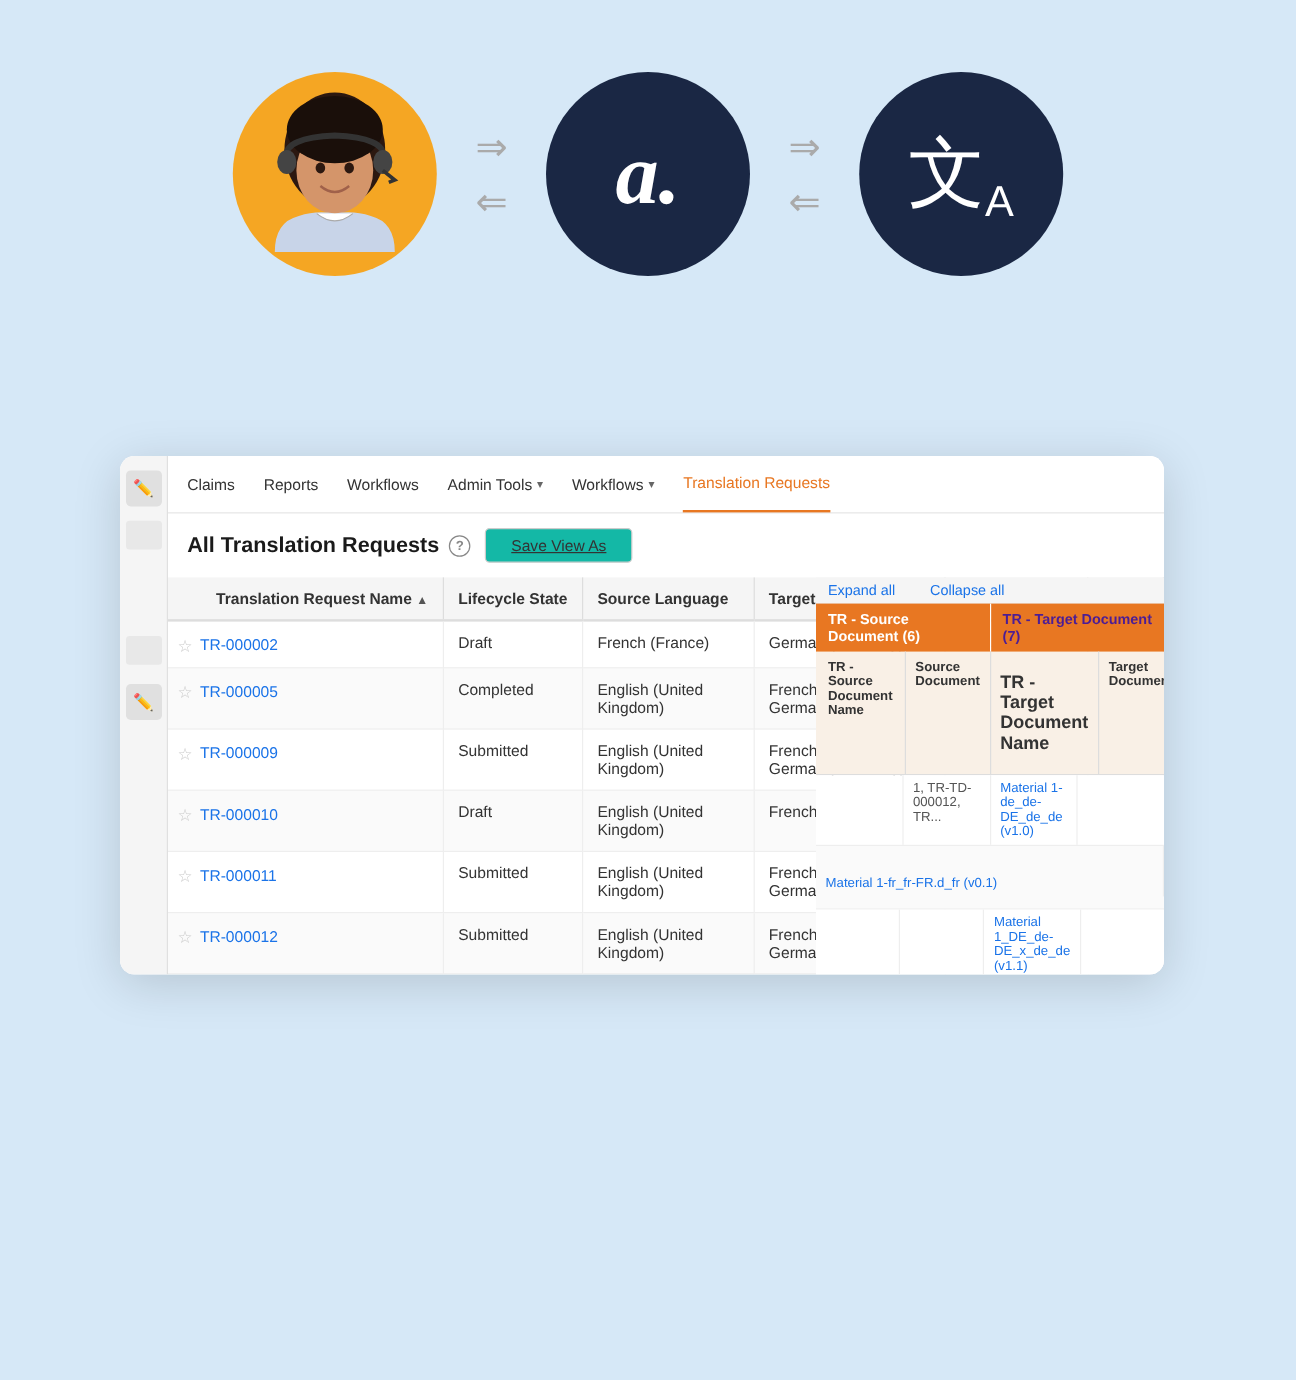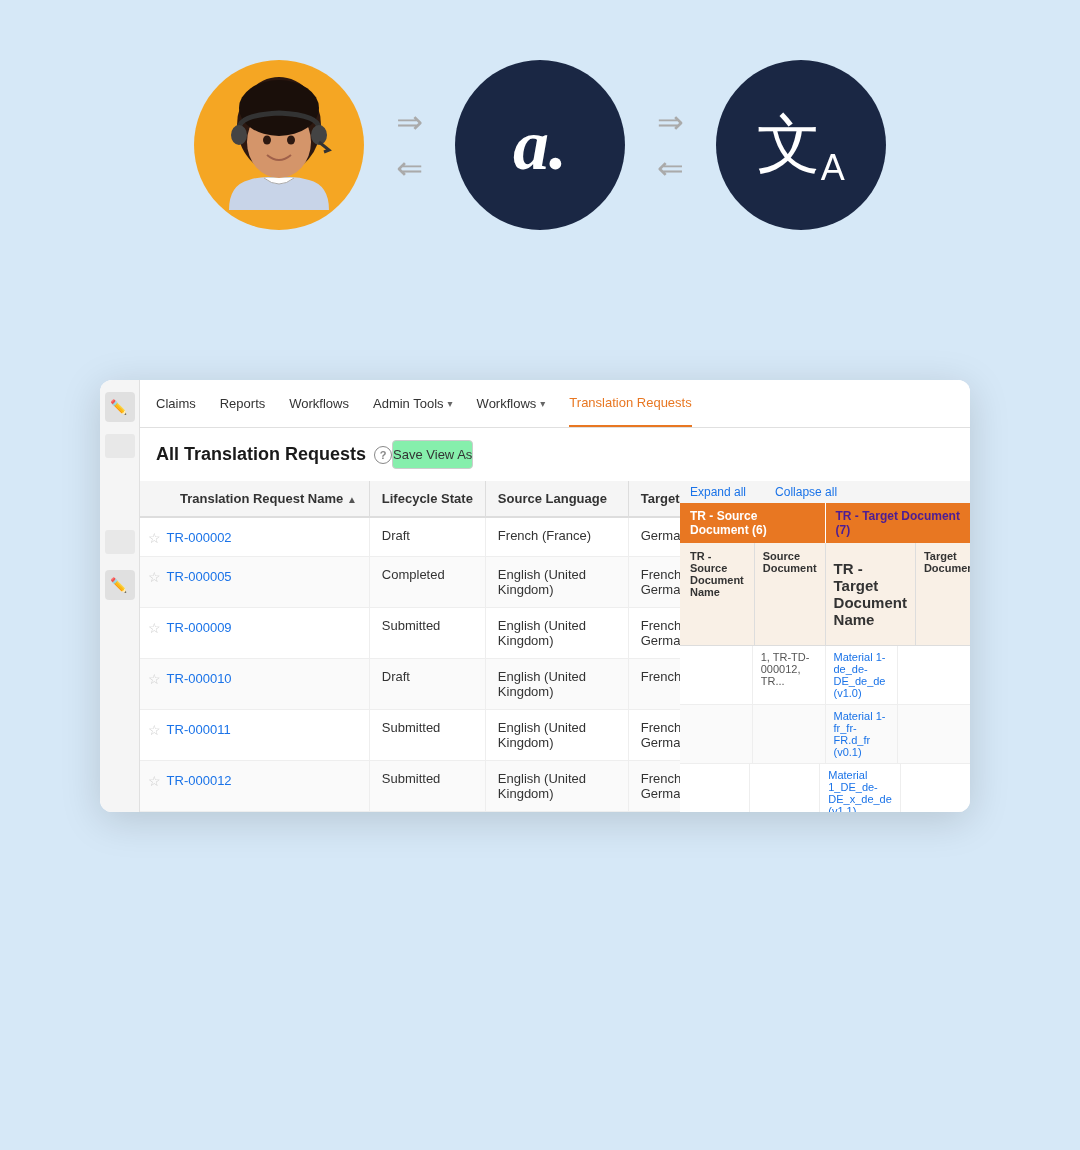--- a/index.html
+++ b/index.html
@@ -104,20 +104,21 @@
     .nav-item .dropdown-arrow {
       font-size: 10px;
       color: #666;
     }
 
     
     .toolbar {
       display: flex;
       align-items: center;
       padding: 12px 16px;
+      gap: 12px;
       background: white;
     }
 
     .page-title {
       font-size: 18px;
       font-weight: 600;
       color: #1a1a1a;
       display: flex;
       align-items: center;
       gap: 8px;
@@ -130,27 +131,28 @@
       border: 1.5px solid #888;
       display: inline-flex;
       align-items: center;
       justify-content: center;
       font-size: 11px;
       color: #888;
       cursor: pointer;
     }
 
     .save-view-btn {
-      padding: 6px 0;
+      padding: 6px 21px;
       border: 1px solid #ccc;
       border-radius: 4px;
-      background: #86efac;
+      background: #14b8a6;
       font-size: 13px;
       color: #333;
       cursor: pointer;
+      text-decoration: underline;
     }
 
     .expand-link {
       font-size: 12px;
       color: #1a73e8;
       cursor: pointer;
     }
 
     table {
       width: 100%;
@@ -357,21 +359,21 @@
           <div style="padding:17px 8px; font-size:15px; font-weight:600; color:#333; flex:1; border-right:1px solid #ddd;">TR - Target Document Name</div>
           <div style="padding:7px 8px; font-size:11px; font-weight:600; color:#333; flex:1;">Target Document</div>
         </div>
 
         <div style="background:white; border-bottom:1px solid #eee; min-height:32px; display:flex;">
           <div style="flex:1; padding:5px 8px; font-size:11px; color:#888; border-right:1px solid #eee;"></div>
           <div style="flex:1; padding:5px 8px; font-size:11px; color:#555; border-right:1px solid #eee;">1, TR-TD-000012, TR...</div>
           <div style="flex:1; padding:5px 8px; font-size:11px; color:#1a73e8; border-right:1px solid #eee;">Material 1-de_de-DE_de_de (v1.0)</div>
           <div style="flex:1; padding:5px 8px; font-size:11px; color:#888; border-right:none;"></div>
         </div>
-        <div style="background:#fafafa; border-bottom:1px solid #eee; min-height:28px; display:flex;">
+        <div style="background:#fafafa; border-bottom:1px solid #eee; min-height:28px; display:flex;flex-direction:column;">
           <div style="flex:1; padding:5px 8px; border-right:1px solid #eee;"></div>
           <div style="flex:1; padding:5px 8px; border-right:1px solid #eee;"></div>
           <div style="flex:1; padding:5px 8px; font-size:11px; color:#1a73e8; border-right:1px solid #eee;">Material 1-fr_fr-FR.d_fr (v0.1)</div>
           <div style="flex:1; padding:5px 8px; border-right:none;"></div>
         </div>
         <div style="background:white; border-bottom:1px solid #eee; min-height:28px; display:flex;">
           <div style="flex:1; padding:5px 8px; border-right:1px solid #eee;"></div>
           <div style="flex:1; padding:5px 8px; border-right:1px solid #eee;"></div>
           <div style="flex:1; padding:5px 8px; font-size:11px; color:#1a73e8; border-right:1px solid #eee;">Material 1_DE_de-DE_x_de_de (v1.1)</div>
           <div style="flex:1; padding:5px 8px; border-right:none;"></div>

